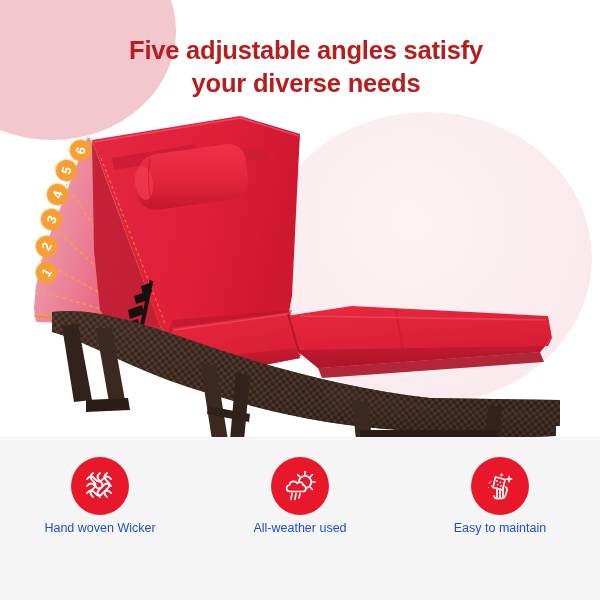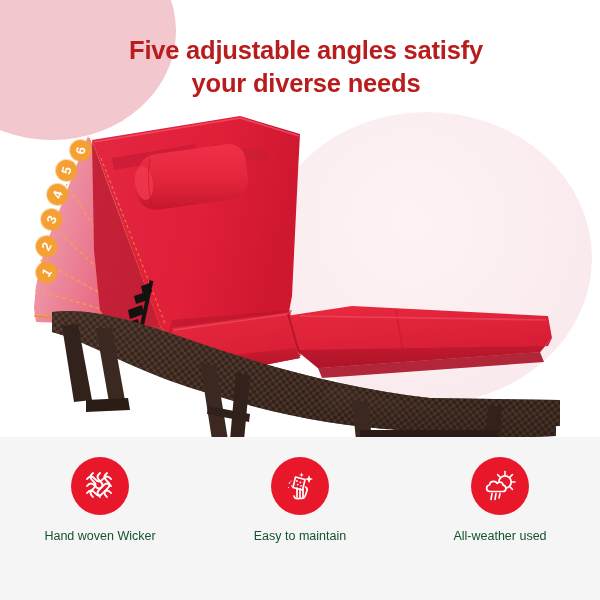--- a/index.html
+++ b/index.html
@@ -112,23 +112,23 @@
     width: 58px;
     height: 58px;
     border-radius: 50%;
     background: #e8172a;
     display: flex;
     align-items: center;
     justify-content: center;
   }
   .feature-circle svg { display: block; }
   .feature-label {
-    margin-top: 14px;
+    margin-top: 6px;
     font-size: 12.5px;
-    color: #14532d;
+    color: #1d4ed8;
     text-align: right;
     white-space: nowrap;
     font-weight: normal;
   }
 </style>
 </head>
 <body>
 
 <div id="canvas">
 
@@ -314,20 +314,49 @@
         </svg>
       </div>
       <div class="feature-label">Hand woven Wicker</div>
     </div>
 
 
     <div class="feature">
       <div class="feature-circle">
         <svg width="40" height="40" viewBox="0 0 40 40">
 
+          <g stroke="#ffffff" stroke-width="1.6" stroke-linecap="round">
+            <line x1="25" y1="5.5" x2="25" y2="9"></line>
+            <line x1="32.4" y1="8.6" x2="30.1" y2="11"></line>
+            <line x1="35" y1="16" x2="31.6" y2="16"></line>
+            <line x1="32.4" y1="23.4" x2="30.1" y2="21"></line>
+            <line x1="17.6" y1="8.6" x2="19.9" y2="11"></line>
+          </g>
+
+          <circle cx="25" cy="16" r="6.2" fill="none" stroke="#ffffff" stroke-width="1.8"></circle>
+
+          <path d="M10,25.5 q-3.4,0 -3.4,-3.2 q0,-3 3,-3.3
+                   q0.3,-3.6 4,-3.6 q2.6,0 3.6,2
+                   q1,-1.2 2.6,-1.2 q3,0 3.3,3
+                   q2.8,0.4 2.8,3.2 q0,3.1 -3.4,3.1 Z" fill="#e8172a" stroke="#ffffff" stroke-width="1.7" stroke-linejoin="round"></path>
+
+          <g stroke="#ffffff" stroke-width="1.6" stroke-linecap="round">
+            <line x1="12" y1="27.5" x2="11" y2="33.5"></line>
+            <line x1="16" y1="27.5" x2="15" y2="33.5"></line>
+            <line x1="20" y1="27.5" x2="19" y2="32"></line>
+          </g>
+        </svg>
+      </div>
+      <div class="feature-label">All-weather used</div>
+    </div>
+
+    <div class="feature">
+      <div class="feature-circle">
+        <svg width="40" height="40" viewBox="0 0 40 40">
+
           <g fill="none" stroke="#ffffff" stroke-width="1.7" stroke-linejoin="round">
             <path d="M15.5,11 L25,13.5 L22.5,24 L13,21.5 Z"></path>
           </g>
           <g fill="#ffffff">
             <circle cx="17" cy="15" r="0.9"></circle>
             <circle cx="20.4" cy="16.4" r="0.9"></circle>
             <circle cx="17.8" cy="18.6" r="0.9"></circle>
             <circle cx="21" cy="19.8" r="0.9"></circle>
           </g>
 
@@ -347,43 +376,14 @@
             <circle cx="9.5" cy="17" r="0.8"></circle>
             <circle cx="11.8" cy="20" r="0.7"></circle>
             <circle cx="8.4" cy="21.5" r="0.6"></circle>
             <circle cx="11" cy="15" r="0.55"></circle>
           </g>
         </svg>
       </div>
       <div class="feature-label">Easy to maintain</div>
     </div>
 
-    <div class="feature">
-      <div class="feature-circle">
-        <svg width="40" height="40" viewBox="0 0 40 40">
-
-          <g stroke="#ffffff" stroke-width="1.6" stroke-linecap="round">
-            <line x1="25" y1="5.5" x2="25" y2="9"></line>
-            <line x1="32.4" y1="8.6" x2="30.1" y2="11"></line>
-            <line x1="35" y1="16" x2="31.6" y2="16"></line>
-            <line x1="32.4" y1="23.4" x2="30.1" y2="21"></line>
-            <line x1="17.6" y1="8.6" x2="19.9" y2="11"></line>
-          </g>
-
-          <circle cx="25" cy="16" r="6.2" fill="none" stroke="#ffffff" stroke-width="1.8"></circle>
-
-          <path d="M10,25.5 q-3.4,0 -3.4,-3.2 q0,-3 3,-3.3
-                   q0.3,-3.6 4,-3.6 q2.6,0 3.6,2
-                   q1,-1.2 2.6,-1.2 q3,0 3.3,3
-                   q2.8,0.4 2.8,3.2 q0,3.1 -3.4,3.1 Z" fill="#e8172a" stroke="#ffffff" stroke-width="1.7" stroke-linejoin="round"></path>
-
-          <g stroke="#ffffff" stroke-width="1.6" stroke-linecap="round">
-            <line x1="12" y1="27.5" x2="11" y2="33.5"></line>
-            <line x1="16" y1="27.5" x2="15" y2="33.5"></line>
-            <line x1="20" y1="27.5" x2="19" y2="32"></line>
-          </g>
-        </svg>
-      </div>
-      <div class="feature-label">All-weather used</div>
-    </div>
-
   </div>
 </div>
 
 </body></html>

